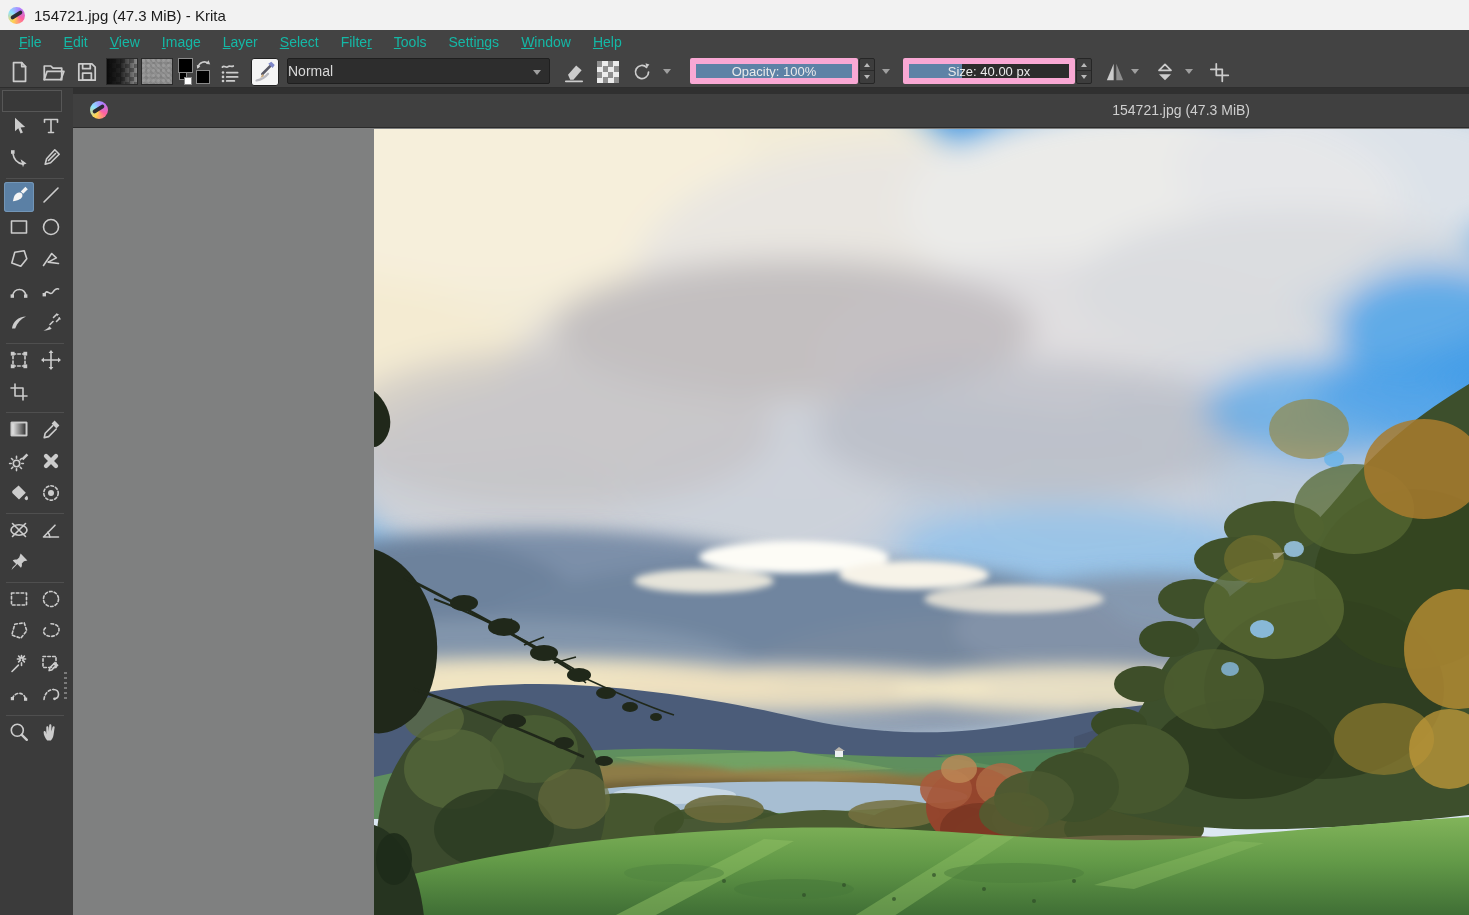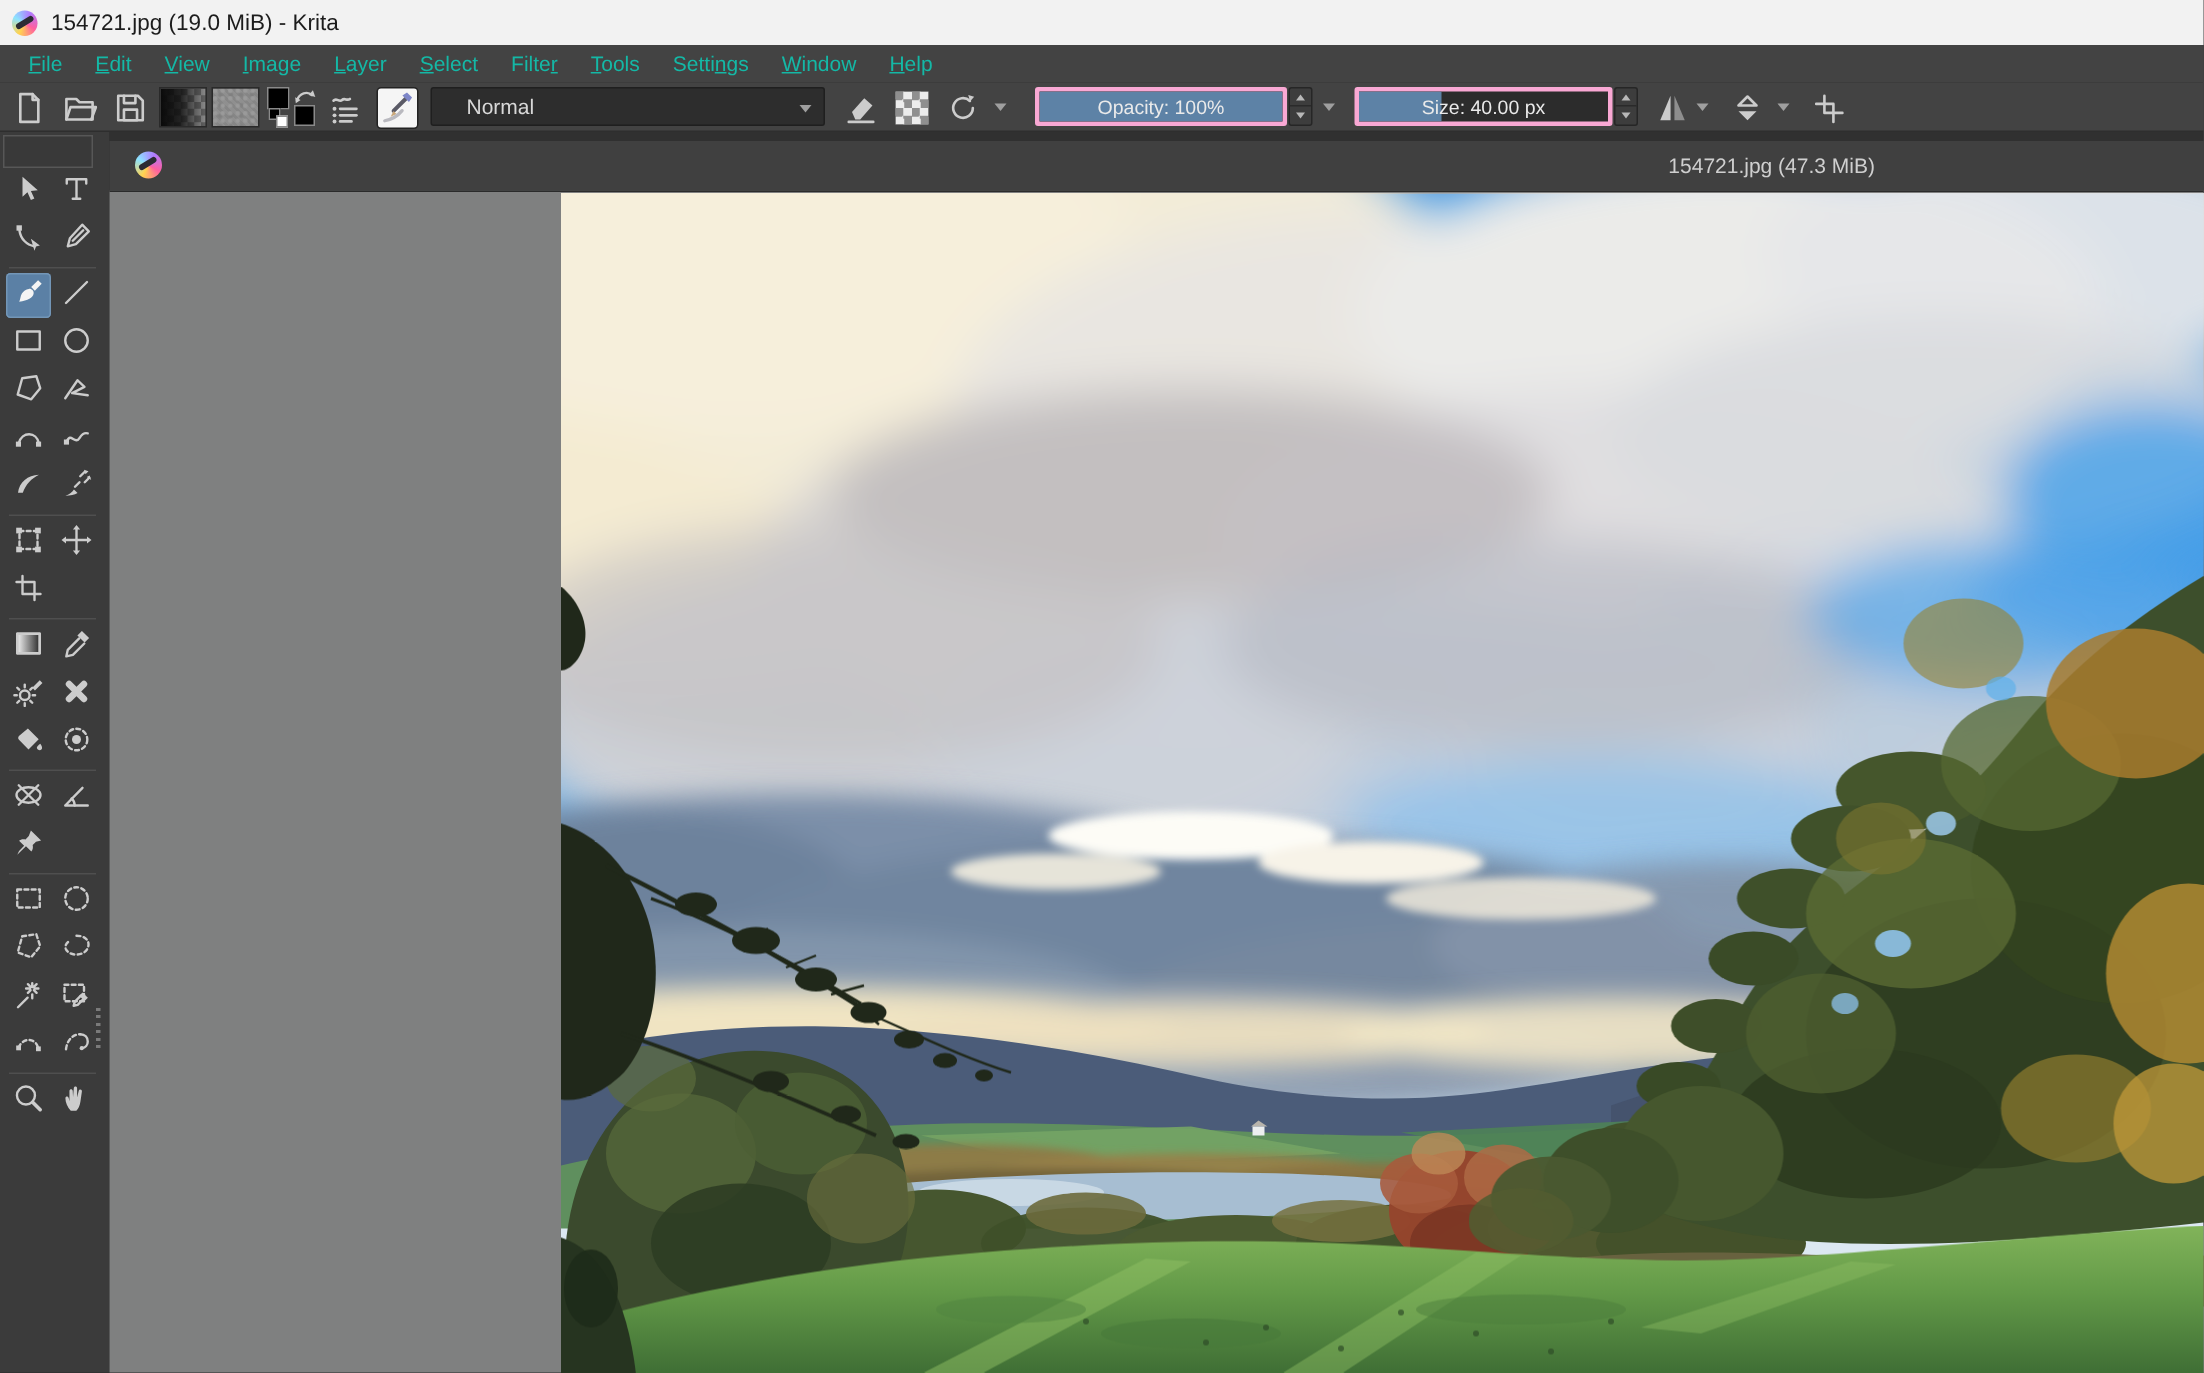--- a/index.html
+++ b/index.html
@@ -38,25 +38,25 @@
       repeating-conic-gradient(#7e7e7e 0% 25%, #b5b5b5 0% 50%);
       background-size:auto, 9px 9px; }
   .swatch.pattern { background:
       radial-gradient(circle at 30% 30%, #9a9a9a 0 1px, transparent 2px),
       radial-gradient(circle at 70% 60%, #808080 0 1px, transparent 2px),
       repeating-linear-gradient(45deg,#8f8f8f 0 2px,#868686 2px 4px); background-size:5px 5px,7px 7px,auto; }
   .fgbg { position:absolute; top:3px; width:34px; height:27px; }
   .fgbg .sq { position:absolute; border:1px solid #8a8a8a; background:#000; }
   .combobox { position:absolute; top:3px; height:26px; background:#2d2d2d;
       border:1px solid #1f1f1f; border-radius:2px; display:flex; align-items:center; }
-  .combobox .val { color:#d8d8d8; font-size:14px; margin-left:23px; }
+  .combobox .val { color:#d8d8d8; font-size:14px; margin-left:0; }
   .arrow-down { width:0; height:0; border-left:4px solid transparent; border-right:4px solid transparent;
       border-top:5px solid #9f9f9f; }
   .combobox .arrow-down { position:absolute; right:8px; top:11px; }
-  .slider { position:absolute; top:3px; height:26px; background:#2c2c2c; border:3px solid #f9a8d4;
+  .slider { position:absolute; top:3px; height:26px; background:#2c2c2c; border:6px solid #f9a8d4;
       border-radius:2px; overflow:hidden; }
   .slider .fill { position:absolute; left:0; top:0; bottom:0; background:#5d82a6; }
   .slider .txt { position:absolute; inset:0; display:flex; align-items:center; justify-content:center;
       color:#eaeaea; font-size:13px; white-space:nowrap; }
   .spin { position:absolute; top:3px; width:16px; height:26px; background:#3d3d3d;
       border:1px solid #262626; border-radius:2px; }
   .spin .up,.spin .dn { position:absolute; left:0; width:100%; height:12px; display:flex;
       align-items:center; justify-content:center; }
   .spin .up { top:0; border-bottom:1px solid #2a2a2a; }
   .spin .dn { bottom:0; }
@@ -93,21 +93,21 @@
   .photo { position:absolute; left:301px; top:1px; width:1095px; height:787px; }
   .photo svg { display:block; }
 </style>
 </head>
 <body>
 
 <div class="window">
 
   <div class="titlebar">
     <span class="krita-logo"></span>
-    <span class="titletext">154721.jpg (19.0 MiB)  - Krita</span>
+    <span class="titletext">154721.jpg (47.3 MiB)  - Krita</span>
   </div>
 
   <div class="menubar" id="menubar">
       <span class="menu-item"><u>F</u>ile</span>
       <span class="menu-item"><u>E</u>dit</span>
       <span class="menu-item"><u>V</u>iew</span>
       <span class="menu-item"><u>I</u>mage</span>
       <span class="menu-item"><u>L</u>ayer</span>
       <span class="menu-item"><u>S</u>elect</span>
       <span class="menu-item">Filte<u>r</u></span>

